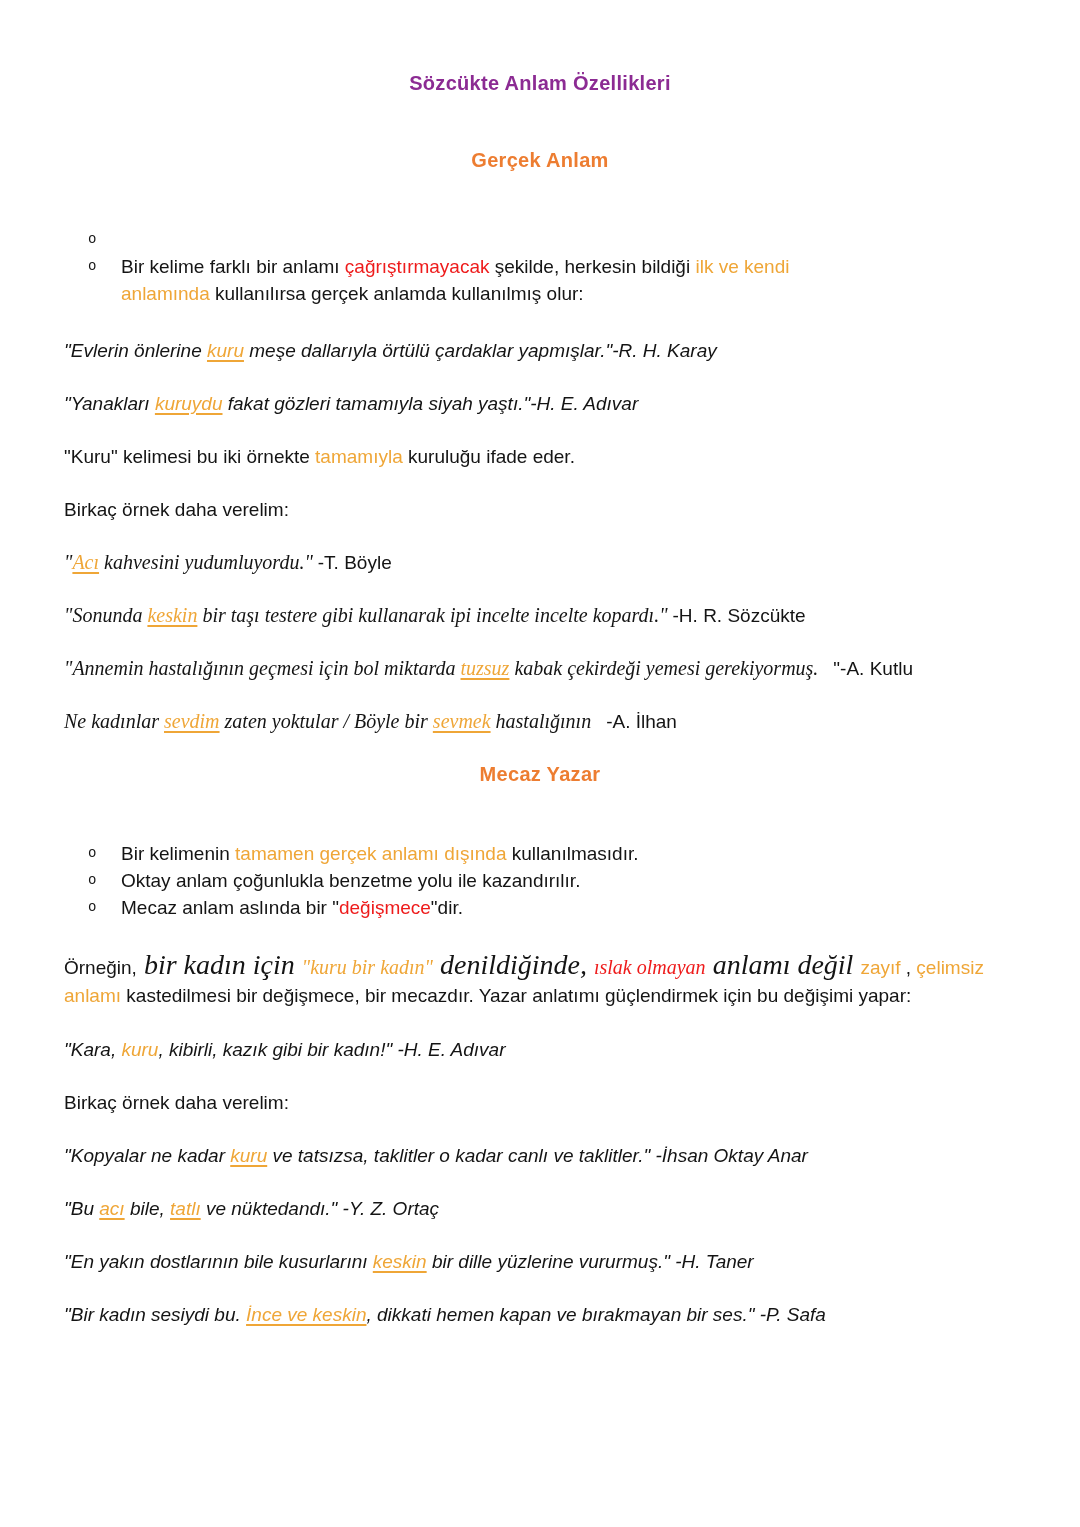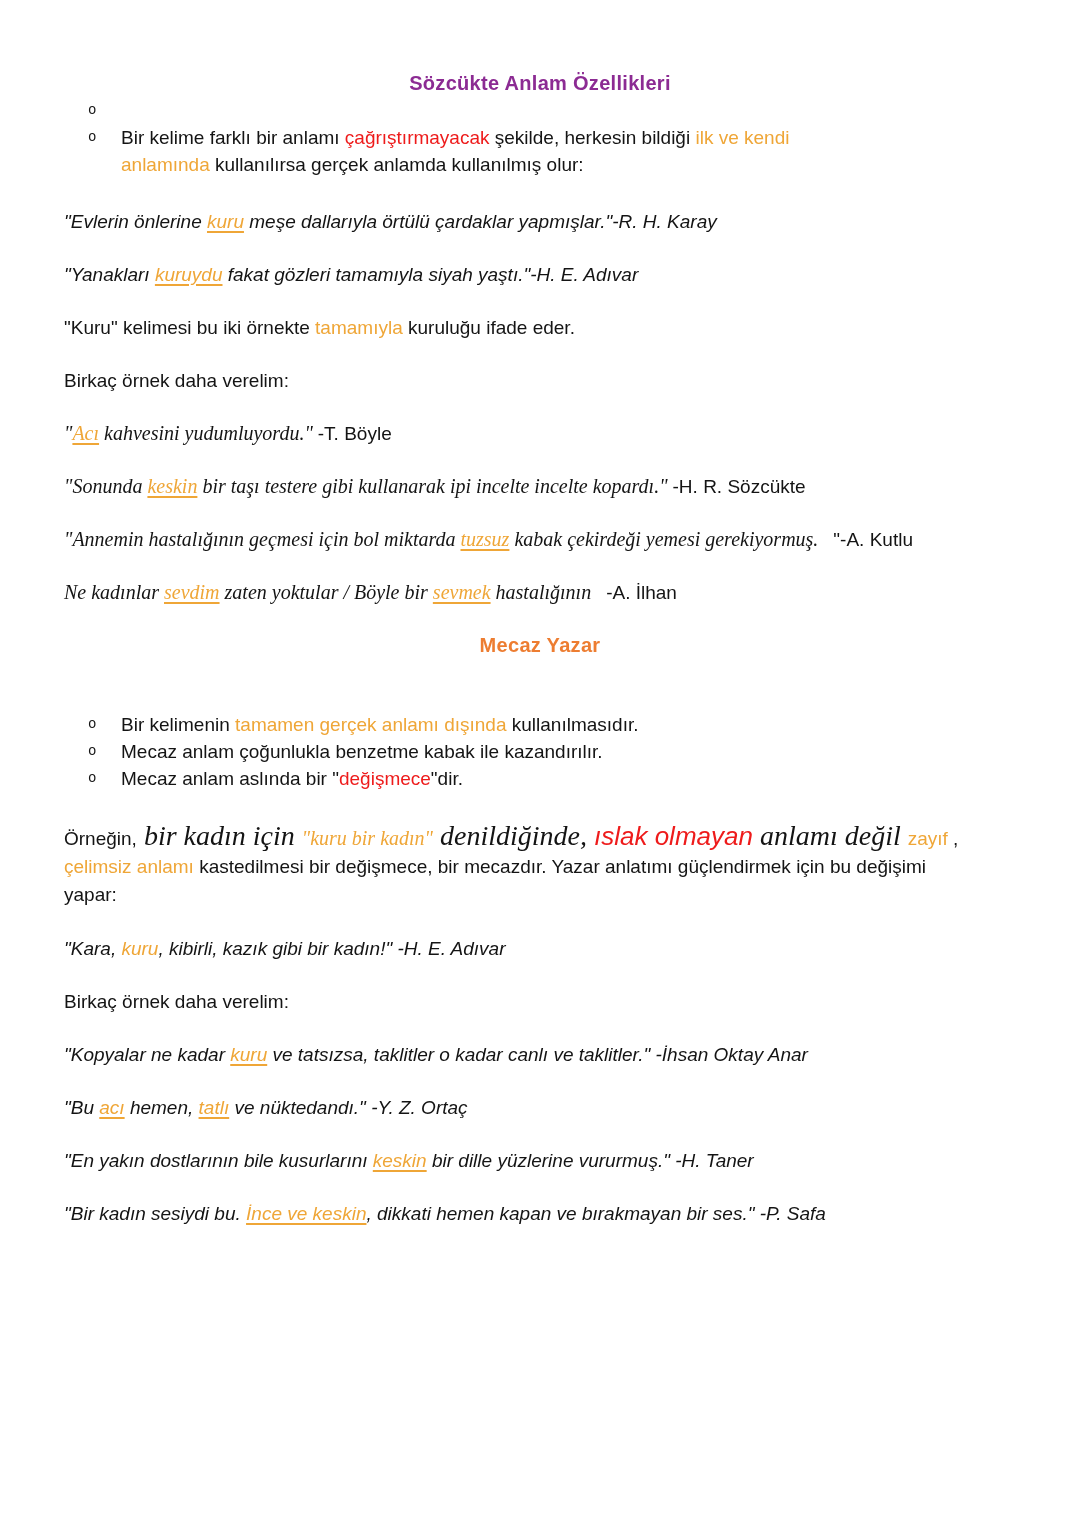--- a/index.html
+++ b/index.html
@@ -18,21 +18,21 @@
     color:var(--ink);
     padding:70px 64px 0 64px;
     overflow:hidden;
   }
   .block-title,.block-heading{
     text-align:center;
     font-size:20px;line-height:27px;
     font-weight:bold;
     letter-spacing:.3px;
   }
-  .block-title{color:var(--purple);}
+  .block-title{color:var(--purple);margin-bottom:50px}
   .block-heading{color:var(--orange);margin-bottom:52px}
   ul.bullets{
     list-style:none;
     padding-left:24px;
     margin-bottom:30px;
   }
   ul.bullets li{
     display:flex;
     font-size:19px;line-height:27px;
   }
@@ -72,29 +72,30 @@
   }
   .run.si{
     font-family:"Liberation Serif",serif;
     font-style:italic;font-size:28px;
   }
   .run.sigold{
     font-family:"Liberation Serif",serif;
     font-style:italic;font-size:20px;color:var(--gold);
   }
   .run.sired{
-    font-family:Liberation Sans, sans-serif;
-    font-style:italic;font-size:26px;color:var(--red);
+    font-family:Liberation Serif, serif;
+    font-style:italic;font-size:20px;color:var(--red);
   }
 </style>
 </head>
 <body>
 
 <main id="doc">
     <div class="block-title"><span class="run purple">Sözcükte Anlam Özellikleri</span></div>
+    <div class="block-heading"><span class="run orange">Gerçek Anlam</span></div>
     <ul class="bullets">
       <li>
         <span class="marker">o</span>
       </li>
       <li>
         <span class="marker">o</span>
         <span class="li-text"><span class="run ">Bir kelime farklı bir anlamı </span><span class="run red">çağrıştırmayacak</span><span class="run "> şekilde, herkesin bildiği </span><span class="run gold">ilk ve kendi anlamında</span><span class="run "> kullanılırsa gerçek anlamda kullanılmış olur:</span></span>
       </li>
     </ul>
     <p class="para italic"><span class="run ">"Evlerin önlerine </span><span class="run goldu">kuru</span><span class="run "> meşe dallarıyla örtülü çardaklar yapmışlar."-R. H. Karay</span></p>
@@ -106,27 +107,27 @@
     <p class="para serif"><span class="run ">"Annemin hastalığının geçmesi için bol miktarda </span><span class="run goldu">tuzsuz</span><span class="run "> kabak çekirdeği yemesi gerekiyormuş.   </span><span class="run sans">"-A. Kutlu</span></p>
     <p class="para serif"><span class="run ">Ne kadınlar </span><span class="run goldu">sevdim</span><span class="run "> zaten yoktular / Böyle bir </span><span class="run goldu">sevmek</span><span class="run "> hastalığının   </span><span class="run sans">-A. İlhan</span></p>
     <div class="block-heading"><span class="run orange">Mecaz Yazar</span></div>
     <ul class="bullets">
       <li>
         <span class="marker">o</span>
         <span class="li-text"><span class="run ">Bir kelimenin </span><span class="run gold">tamamen gerçek anlamı dışında</span><span class="run "> kullanılmasıdır.</span></span>
       </li>
       <li>
         <span class="marker">o</span>
-        <span class="li-text"><span class="run ">Mecaz anlam çoğunlukla benzetme kabak ile kazandırılır.</span></span>
+        <span class="li-text"><span class="run ">Oktay anlam çoğunlukla benzetme yolu ile kazandırılır.</span></span>
       </li>
       <li>
         <span class="marker">o</span>
         <span class="li-text"><span class="run ">Mecaz anlam aslında bir "</span><span class="run red">değişmece</span><span class="run ">"dir.</span></span>
       </li>
     </ul>
     <p class="para orn"><span class="run ">Örneğin,</span><span class="run si"> bir kadın için </span><span class="run sigold">"kuru bir kadın"</span><span class="run si"> denildiğinde, </span><span class="run sired">ıslak olmayan</span><span class="run si"> anlamı değil </span><span class="run gold">zayıf</span><span class="run "> , </span><span class="run gold">çelimsiz anlamı</span><span class="run "> kastedilmesi bir değişmece, bir mecazdır. Yazar anlatımı güçlendirmek için bu değişimi yapar:</span></p>
     <p class="para italic"><span class="run ">"Kara, </span><span class="run gold">kuru</span><span class="run ">, kibirli, kazık gibi bir kadın!" -H. E. Adıvar</span></p>
     <p class="para"><span class="run ">Birkaç örnek daha verelim:</span></p>
     <p class="para italic"><span class="run ">"Kopyalar ne kadar </span><span class="run goldu">kuru</span><span class="run "> ve tatsızsa, taklitler o kadar canlı ve taklitler." -İhsan Oktay Anar</span></p>
-    <p class="para italic"><span class="run ">"Bu </span><span class="run goldu">acı</span><span class="run "> hemen, </span><span class="run goldu">tatlı</span><span class="run "> ve nüktedandı." -Y. Z. Ortaç</span></p>
+    <p class="para italic"><span class="run ">"Bu </span><span class="run goldu">acı</span><span class="run "> bile, </span><span class="run goldu">tatlı</span><span class="run "> ve nüktedandı." -Y. Z. Ortaç</span></p>
     <p class="para italic"><span class="run ">"En yakın dostlarının bile kusurlarını </span><span class="run goldu">keskin</span><span class="run "> bir dille yüzlerine vururmuş." -H. Taner</span></p>
     <p class="para italic"><span class="run ">"Bir kadın sesiydi bu. </span><span class="run goldu">İnce ve keskin</span><span class="run ">, dikkati hemen kapan ve bırakmayan bir ses." -P. Safa</span></p>
   </main>
 
 </body></html>

